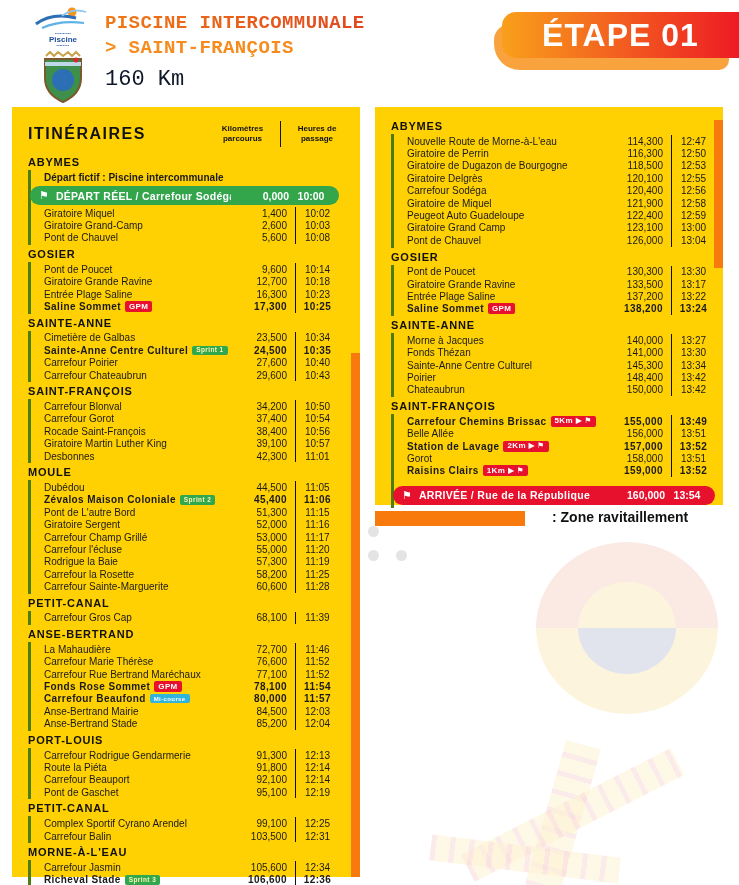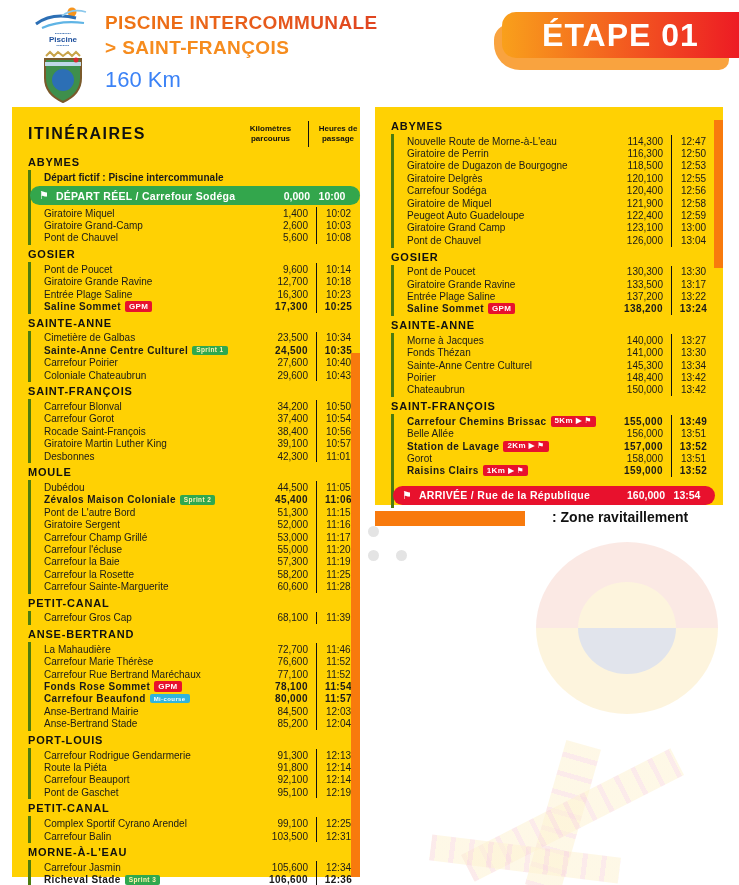--- a/index.html
+++ b/index.html
@@ -7,49 +7,49 @@
   body { font-family:"Liberation Sans","DejaVu Sans",sans-serif; }
   .page { position:relative; width:739px; height:885px; background:#fff; overflow:hidden; }
 
   
   .logo-block { position:absolute; left:24px; top:6px; width:78px; }
   .logo-swim { display:block; margin:0 auto; }
   .logo-crest { display:block; margin:2px auto 0; }
   .club-wordmark { text-align:center; font-size:8px; font-weight:bold; color:#1d4f9c; line-height:1; }
   .club-wordmark .micro { display:block; font-size:4px; color:#4a79b8; letter-spacing:.2px; }
 
-  .title-block { position:absolute; left:105px; top:12px; width:380px; }
+  .title-block { position:absolute; left:105px; top:12px; width:380px;font-family:Liberation Mono, monospace; }
   .title-line1 { font-size:19px; font-weight:bold; letter-spacing:.4px; color:#E25816; }
   .title-line2 { font-size:19px; font-weight:bold; letter-spacing:.4px; color:#F68C1E; margin-top:3px; }
   @supports (-webkit-background-clip: text) {
     .title-line1 { background:linear-gradient(90deg,#F07814 0%,#D93025 100%);
       -webkit-background-clip:text; background-clip:text; color:transparent; }
   }
-  .title-distance { font-size:22px; color:#3b82f6; margin-top:8px; font-weight:400; }
+  .title-distance { font-size:22px; color:#0f172a; margin-top:8px; font-weight:400; }
 
   .stage-badge-wrap { position:absolute; right:0; top:12px; width:251px; height:52px; }
   .stage-badge-back { position:absolute; left:6px; top:12px; right:10px; height:46px;
      background:#F9A33F; border-radius:16px 0 10px 26px; }
   .stage-badge { position:absolute; inset:0 0 6px 14px;
      background:linear-gradient(90deg,var(--badge-gradient-start,#F9A01B),var(--badge-gradient-end,#ED1B24));
      border-radius:14px 0 0 14px; display:flex; align-items:center; justify-content:center; }
   .stage-badge span { color:#fff; font-size:32px; font-weight:bold; letter-spacing:1px; }
 
   
   .panel { position:absolute; background:var(--panel-yellow,#FFD103); }
-  .panel-left  { left:12px;  top:107px; width:348px; height:770px; padding:0 0 0 16px; }
+  .panel-left  { left:12px;  top:107px; width:348px; height:770px; padding:0 21px 0 16px; }
   .panel-right { left:375px; top:107px; width:348px; height:398px; padding:10px 8px 0 16px; }
   .zone-bar { position:absolute; right:0; width:9px; background:var(--zone-orange,#F87A0D); }
   .zone-bar.left-bar  { top:246px; bottom:0; }
   .zone-bar.right-bar { top:13px; height:148px; }
 
   .table-head { display:flex; align-items:center; padding:14px 0 6px 0; }
   .table-title { flex:1; font-size:16px; font-weight:bold; letter-spacing:1.5px; color:#111; }
   .col-head { width:58px; font-size:8px; font-weight:bold; text-align:center; line-height:1.2; color:#111; }
-  .col-head.time { width:44px; margin-left:7px; }
+  .col-head.time { width:44px; margin-left:14px; }
   .col-divider { width:1.5px; height:26px; background:#111; margin-left:8px; }
 
   .section { margin-top:3px; }
   .section-name { font-size:11px; font-weight:bold; letter-spacing:.8px; color:#111; line-height:13px; margin-bottom:1px; white-space:nowrap; }
   .section-rows { border-left:3px solid #4d7c0f; padding:1px 0 1px 13px; }
 
   .row { display:flex; align-items:center; height:12.4px; font-size:10px; color:#1a1a1a; }
   .row.bold { font-weight:bold; letter-spacing:.4px; }
   .row-label { flex:1; display:flex; align-items:center; gap:4px; white-space:nowrap; overflow:hidden; }
   .row-km { width:58px; text-align:right; }
@@ -237,21 +237,21 @@
             </div>
             <div class="row">
               <div class="row-label">
                 <span>Carrefour Poirier</span>
               </div>
               <div class="row-km">27,600</div>
               <div class="row-time">10:40</div>
             </div>
             <div class="row">
               <div class="row-label">
-                <span>Coloniale Chateaubrun</span>
+                <span>Carrefour Chateaubrun</span>
               </div>
               <div class="row-km">29,600</div>
               <div class="row-time">10:43</div>
             </div>
           </div>
         </div>
         <div class="section">
           <div class="section-name">SAINT-FRANÇOIS</div>
           <div class="section-rows">
             <div class="row">
@@ -334,21 +334,21 @@
             </div>
             <div class="row">
               <div class="row-label">
                 <span>Carrefour l'écluse</span>
               </div>
               <div class="row-km">55,000</div>
               <div class="row-time">11:20</div>
             </div>
             <div class="row">
               <div class="row-label">
-                <span>Carrefour la Baie</span>
+                <span>Rodrigue la Baie</span>
               </div>
               <div class="row-km">57,300</div>
               <div class="row-time">11:19</div>
             </div>
             <div class="row">
               <div class="row-label">
                 <span>Carrefour la Rosette</span>
               </div>
               <div class="row-km">58,200</div>
               <div class="row-time">11:25</div>

